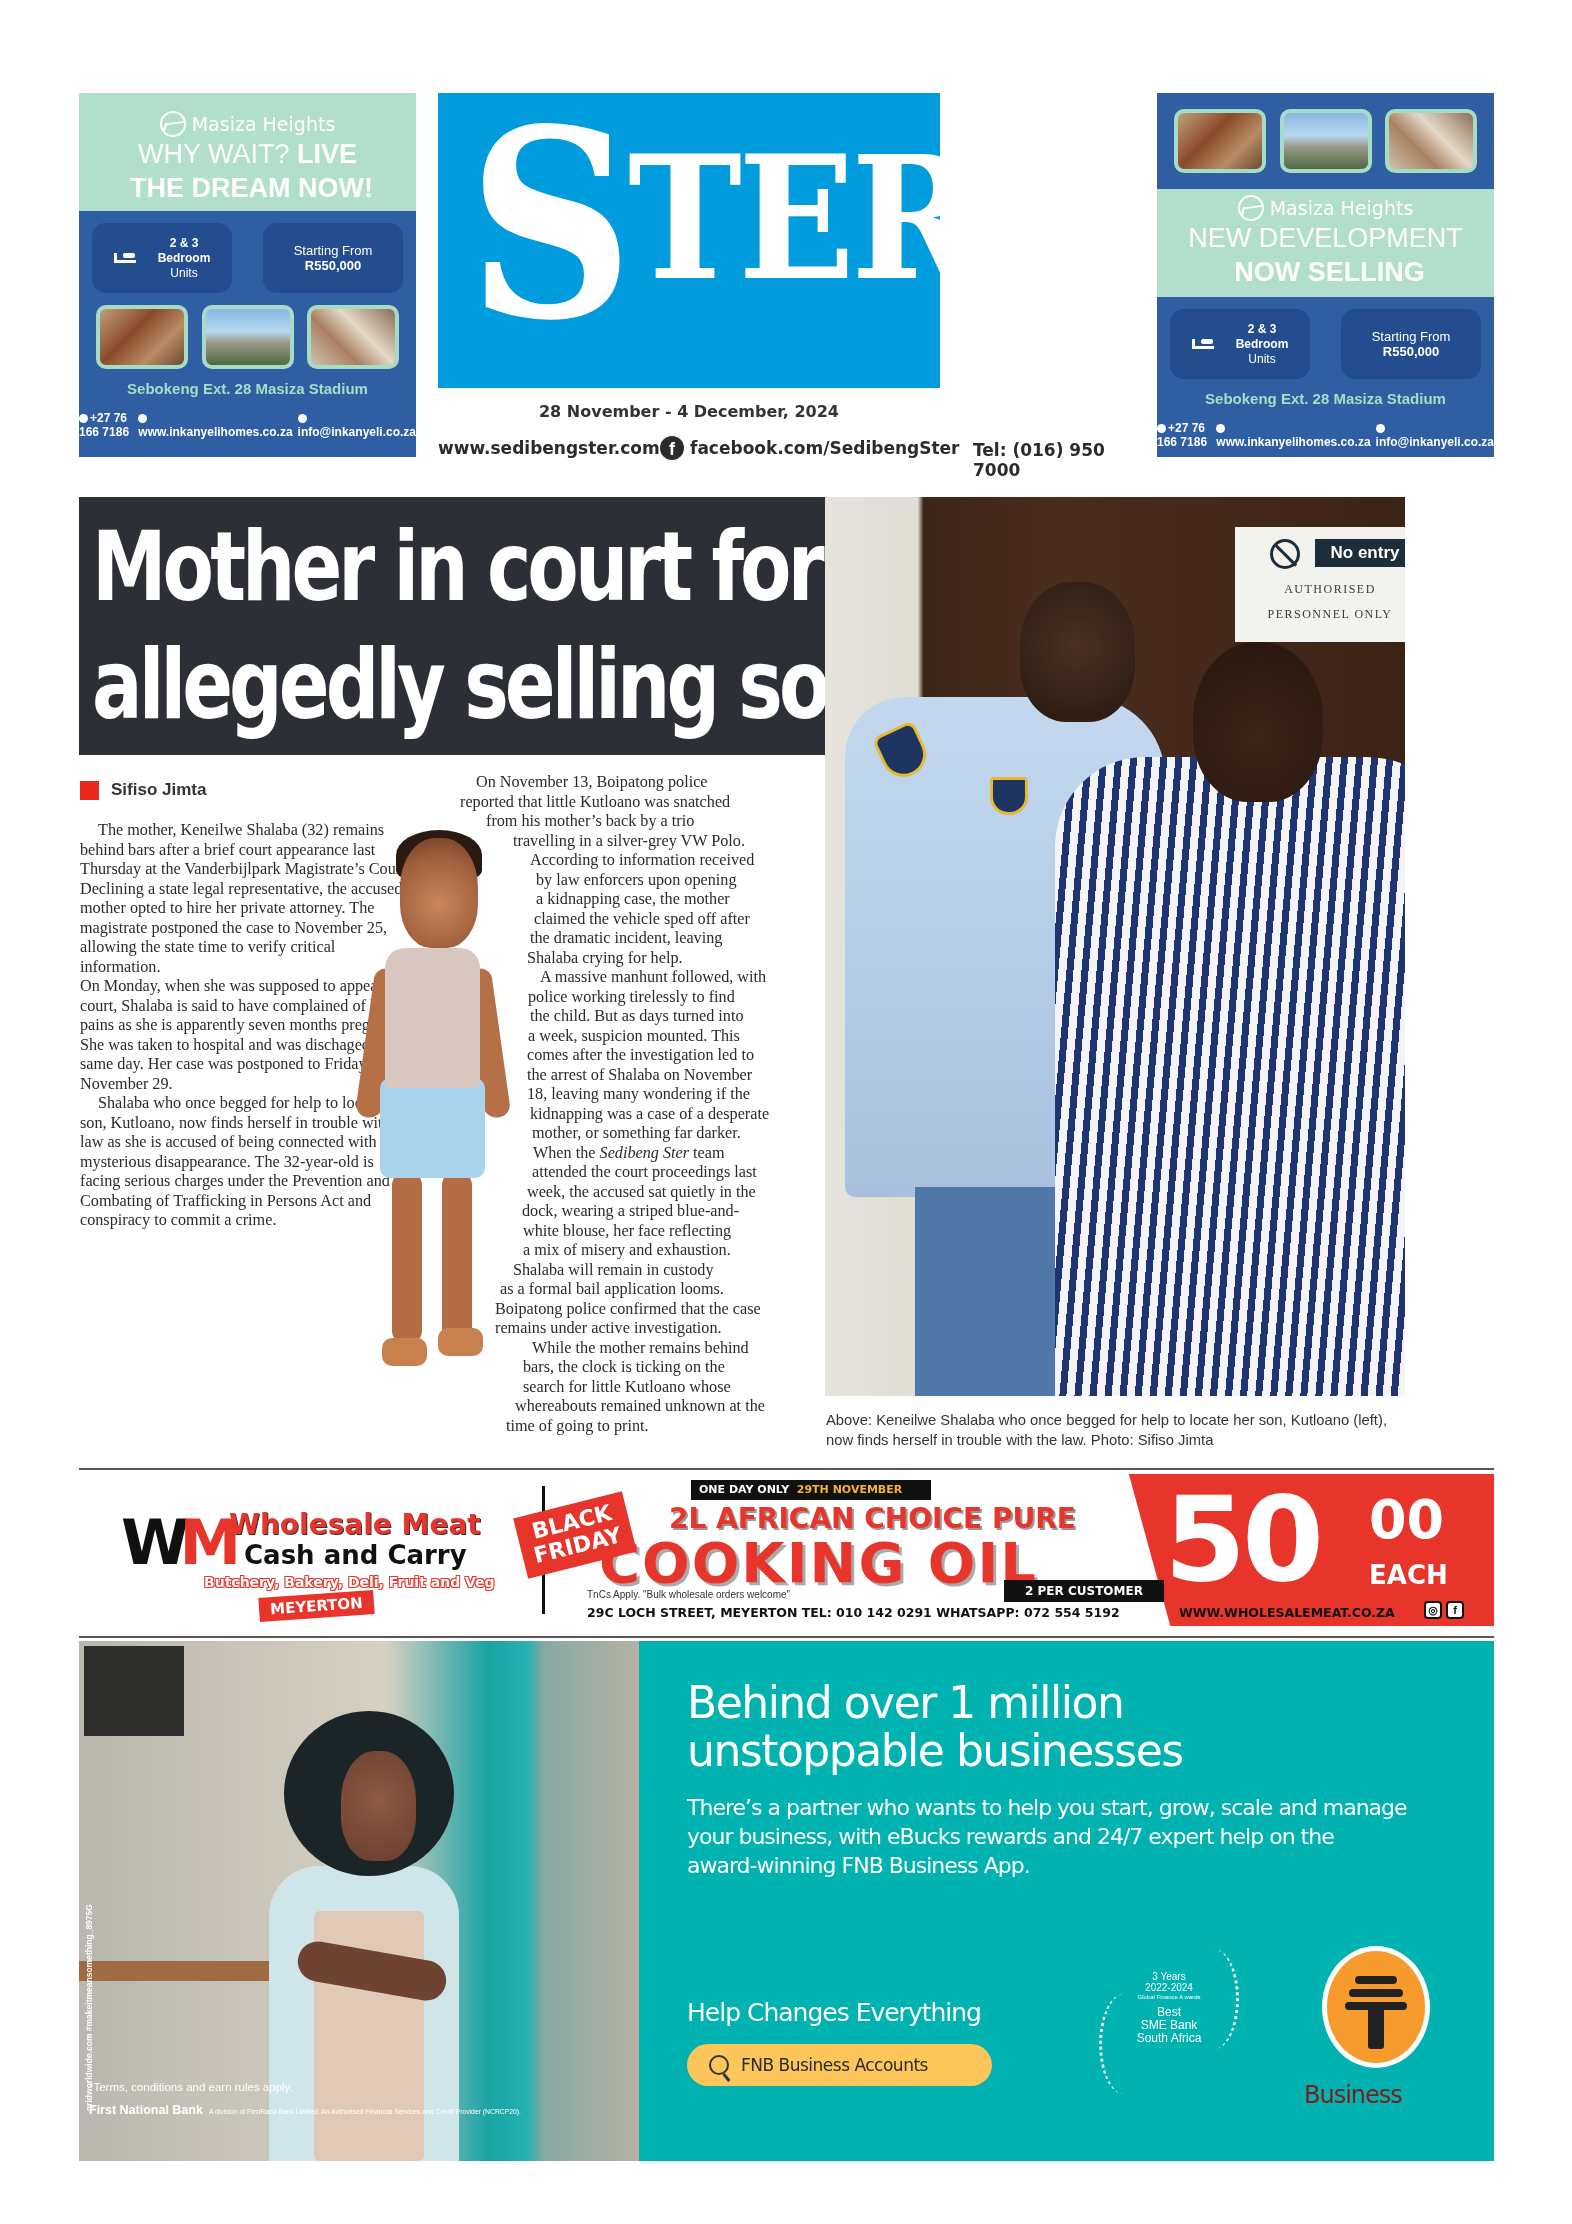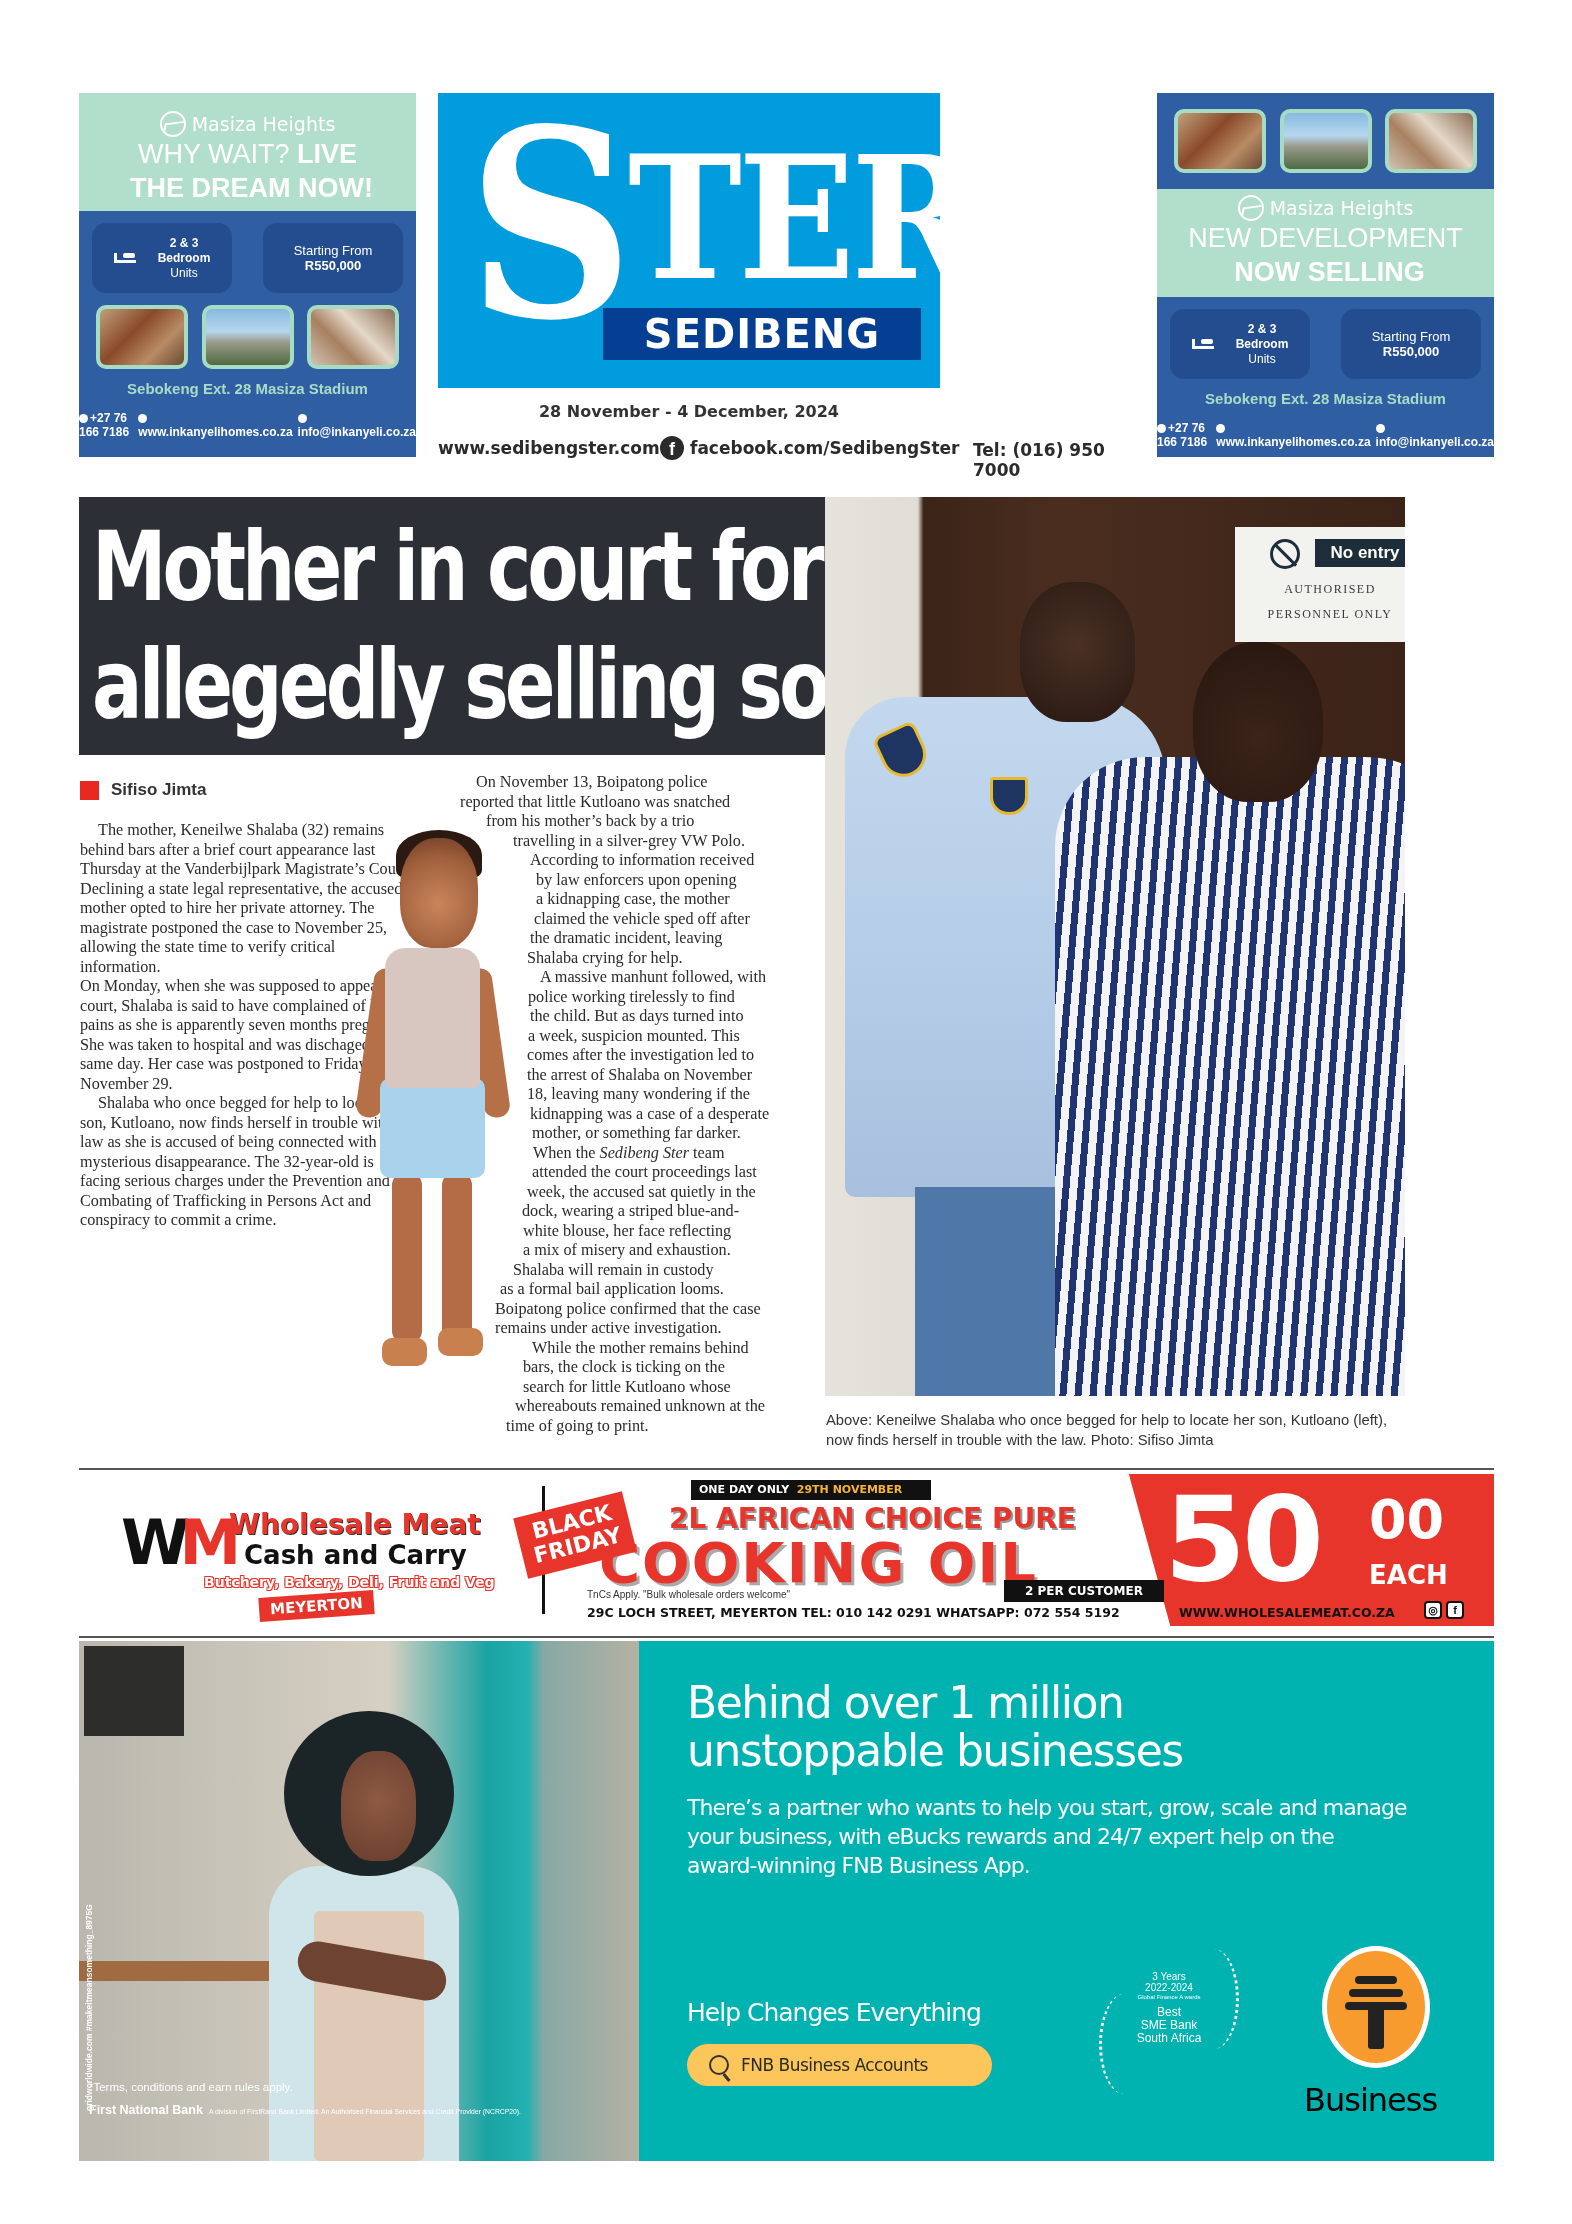--- a/index.html
+++ b/index.html
@@ -145,21 +145,21 @@
   .award .wreath-l { position: absolute; left: 0; top: 45px; width: 50px; height: 100px; border-left: 3px dotted #fff; border-radius: 50% 0 0 50%; }
   .award .wreath-r { position: absolute; right: 0; top: 0; width: 50px; height: 100px; border-right: 3px dotted #fff; border-radius: 0 50% 50% 0; }
   .award .a1 { position: absolute; left: 0; top: 22px; width: 140px; font-size: 10px; line-height: 11px; }
   .award .a2 { position: absolute; left: 0; top: 45px; width: 140px; font-size: 6px; }
   .award .a3 { position: absolute; left: 0; top: 57px; width: 140px; font-size: 12px; line-height: 13px; }
   .fnb-logo { position: absolute; left: 1243px; top: 305px; width: 108px; height: 122px; border-radius: 50%; background: #f89b2f; border: 5px solid #fff; }
   .fnb-logo .tree1 { position: absolute; left: 28px; top: 25px; width: 42px; height: 8px; background: #222; border-radius: 4px; }
   .fnb-logo .tree2 { position: absolute; left: 22px; top: 38px; width: 54px; height: 8px; background: #222; border-radius: 4px; }
   .fnb-logo .tree3 { position: absolute; left: 18px; top: 51px; width: 62px; height: 8px; background: #222; border-radius: 4px; }
   .fnb-logo .trunk { position: absolute; left: 41px; top: 58px; width: 16px; height: 40px; background: #222; border-radius: 0 0 3px 3px; }
-  .fnb-business { position: absolute; left: 1225px; top: 440px; color: #000000; font-size: 32px; font-family: "DejaVu Sans", sans-serif; letter-spacing: -1px; }
+  .fnb-business { position: absolute; left: 1225px; top: 440px; color: #7f1d1d; font-size: 24px; font-family: "DejaVu Sans", sans-serif; letter-spacing: -1px; }
 </style>
 </head>
 <body>
 
 <div class="masiza left">
   <div class="mz-mint">
     <div class="mz-brand">
       <span class="logo"></span>
       <span>Masiza Heights</span>
     </div>
@@ -196,21 +196,20 @@
     <span><i class="ic"></i><span>www.inkanyelihomes.co.za</span></span>
     <span><i class="ic"></i><span>info@inkanyeli.co.za</span></span>
   </div>
 </div>
 
 <div class="masthead">
   <div class="ster-word">
     <span class="s">S</span>
     <span class="ter">TER</span>
   </div>
-  <div class="sedibeng-bar">SEDIBENG</div>
 </div>
 <div class="date-line">28 November - 4 December, 2024</div>
 <div class="contact-line">
   <span class="web">www.sedibengster.com</span>
   <span class="fb">
     <span class="fbicon">f</span>
     <span>facebook.com/SedibengSter</span>
   </span>
   <span class="tel">Tel: (016) 950 7000</span>
 </div>

